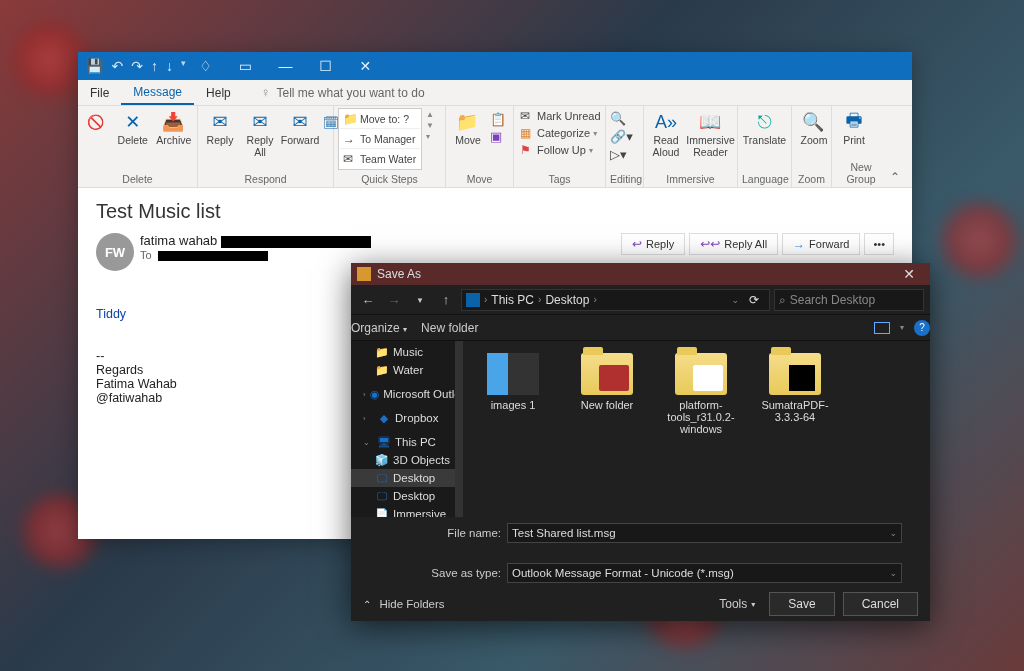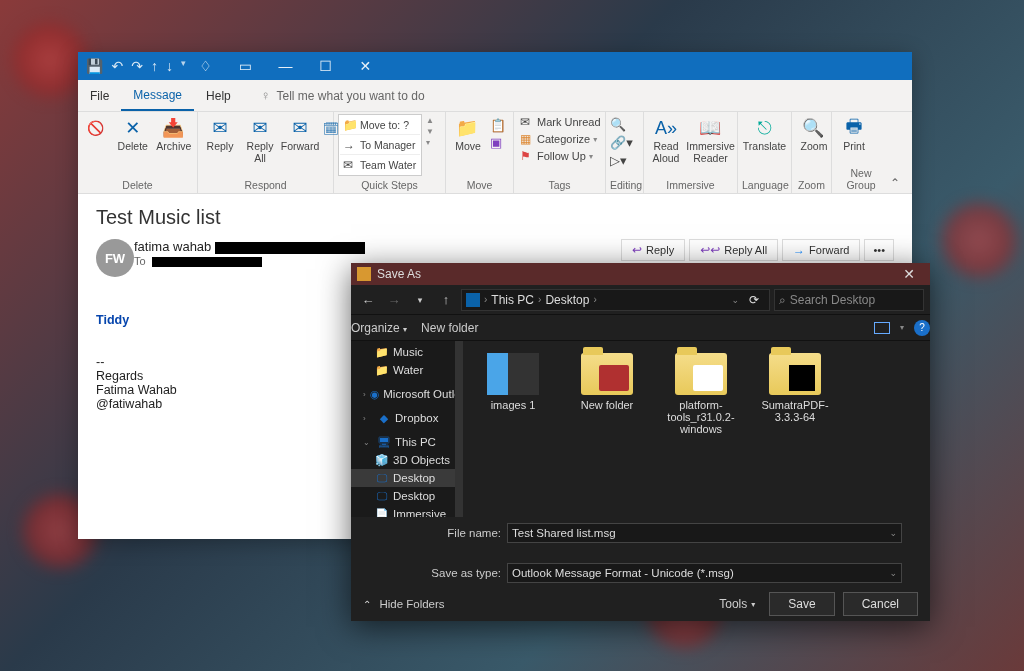--- a/index.html
+++ b/index.html
@@ -8,21 +8,21 @@
   .f1{top:20px;left:10px} .f2{top:200px;right:5px} .f3{bottom:20px;right:300px} .f4{bottom:100px;left:20px}
 
   .outlook { position:absolute; left:78px; top:52px; width:834px; height:487px; background:#fff; box-shadow:0 4px 20px rgba(0,0,0,.3); display:flex; flex-direction:column; }
   .titlebar { height:28px; background:#106ebe; display:flex; align-items:center; color:#fff; font-size:12px; padding:0 4px; }
   .titlebar .qat { display:flex; gap:8px; padding-left:4px; }
   .titlebar .qat span { opacity:.85; font-size:14px; }
   .titlebar .wintitle { flex:1; text-align:center; }
   .titlebar .wctrl { display:flex; gap:0; }
   .titlebar .wctrl span { width:40px; text-align:center; font-size:14px; opacity:.9; }
 
-  .menubar { height:32px; background:#f3f2f1; display:flex; align-items:center; font-size:12px; color:#333; border-bottom:1px solid #ddd; }
+  .menubar { height:26px; background:#f3f2f1; display:flex; align-items:center; font-size:12px; color:#333; border-bottom:1px solid #ddd; }
   .menubar .mi { padding:0 12px; height:100%; display:flex; align-items:center; }
   .menubar .mi.active { color:#0a62a9; border-bottom:2px solid #0a62a9; }
   .menubar .tell { color:#666; padding-left:6px; }
   .menubar .bulb { color:#888; font-size:13px; padding-left:18px; }
 
   .ribbon { height:82px; background:#f3f2f1; display:flex; border-bottom:1px solid #ddd; font-size:11px; color:#444; }
   .rgroup { display:flex; flex-direction:column; border-right:1px solid #ddd; padding:2px 4px 0; }
   .rgroup .row { display:flex; align-items:flex-start; gap:4px; flex:1; }
   .rgroup .lbl { text-align:center; font-size:10.5px; color:#666; padding:1px 0 2px; }
   .rbtn { display:flex; flex-direction:column; align-items:center; justify-content:flex-start; padding:2px 4px; gap:1px; min-width:36px; }
@@ -30,31 +30,31 @@
   .rbtn .t { font-size:10.5px; text-align:center; line-height:1.1; }
   .sml { display:flex; align-items:center; gap:3px; font-size:11px; padding:1px 2px; white-space:nowrap; }
   .sml .ic2 { width:14px; height:14px; display:inline-block; font-size:12px; }
   .qsbox { display:flex; flex-direction:column; gap:1px; border:1px solid #ccc; padding:1px; min-width:84px; background:#fff; }
   .qsbox .sml { border-bottom:1px solid #eee; padding:2px 3px; font-size:10.5px;}
   .qsbox .sml:last-child{border:none;}
   .collapse-caret { position:absolute; right:6px; bottom:1px; width:16px; height:16px; font-size:12px; color:#666; }
 
   .msg { flex:1; background:#fff; padding:12px 18px 0; position:relative; overflow:hidden; }
   .subject { font-size:20px; color:#333; margin-bottom:10px; }
-  .hdrrow { display:flex; align-items:flex-start; gap:0; }
+  .hdrrow { display:flex; align-items:flex-start; gap:6px; }
   .avatar { width:38px; height:38px; border-radius:50%; background:#999; color:#fff; display:flex; align-items:center; justify-content:center; font-size:13px; font-weight:600; }
   .from { font-size:13px; color:#222; }
   .redact { display:inline-block; background:#000; height:12px; vertical-align:middle; }
   .to { font-size:11px; color:#666; margin-top:1px; }
   .actions { margin-left:auto; display:flex; gap:4px; }
   .actbtn { border:1px solid #ddd; padding:3px 10px; font-size:11px; display:flex; align-items:center; gap:4px; color:#333; background:#fff; }
   .actbtn .arr { color:#7f3fbf; font-size:12px; }
   .timestamp { text-align:right; font-size:11px; color:#666; margin-top:4px; }
   .body { margin-top:20px; font-size:12.5px; color:#222; }
-  .body a { color:#0645ad;font-weight:bold; }
+  .body a { color:#0645ad; }
 
   
   .saveas { position:absolute; left:351px; top:263px; width:579px; height:358px; background:#202020; box-shadow:0 6px 30px rgba(0,0,0,.6); color:#ddd; font-size:12px; display:flex; flex-direction:column; }
   .satitle { height:22px; background:#5a2a2a; display:flex; align-items:center; padding:0 6px; }
   .satitle .ic3 { width:14px; height:14px; background:#d89830; margin-right:6px; }
   .satitle .x { margin-left:auto; width:30px; text-align:center; font-size:14px; }
   .sanav { height:30px; display:flex; align-items:center; gap:4px; padding:0 6px; border-bottom:1px solid #111; }
   .sanav .navbtn { width:22px; text-align:center; font-size:13px; color:#ccc; }
   .bc { flex:1; display:flex; align-items:center; gap:4px; background:#181818; border:1px solid #333; height:22px; padding:0 4px; }
   .bc .thispc { width:14px; height:14px; background:#0a62a9; }

